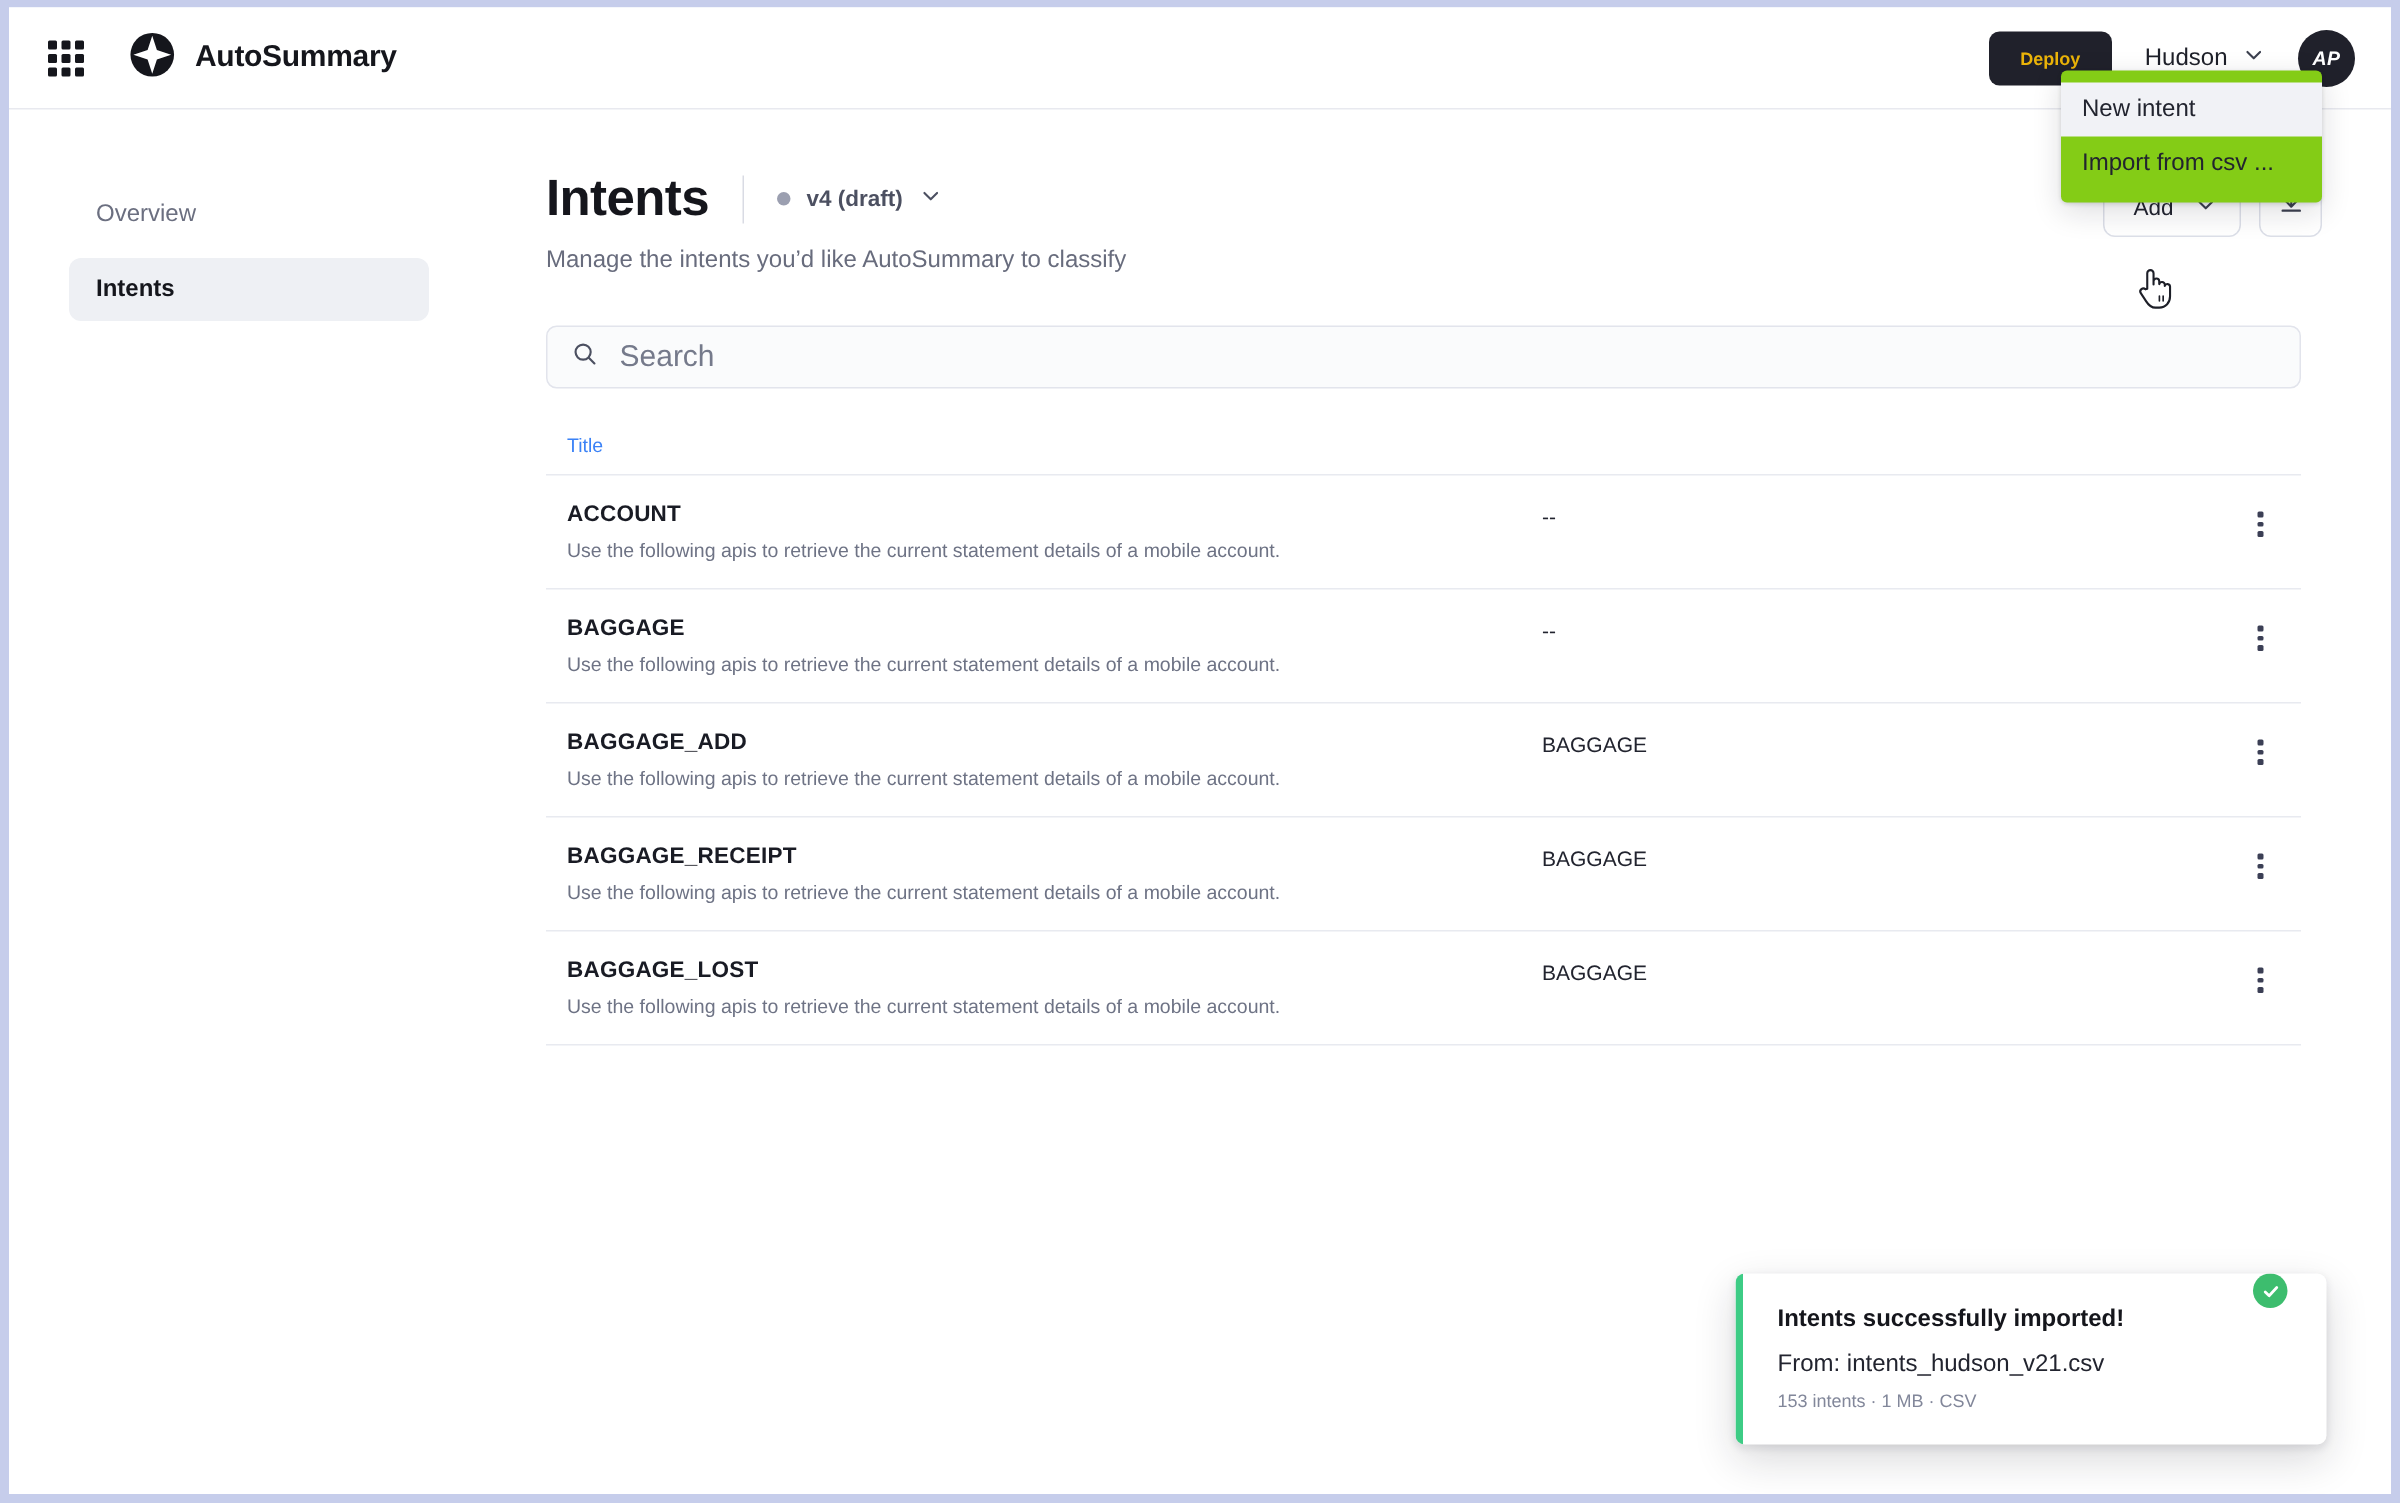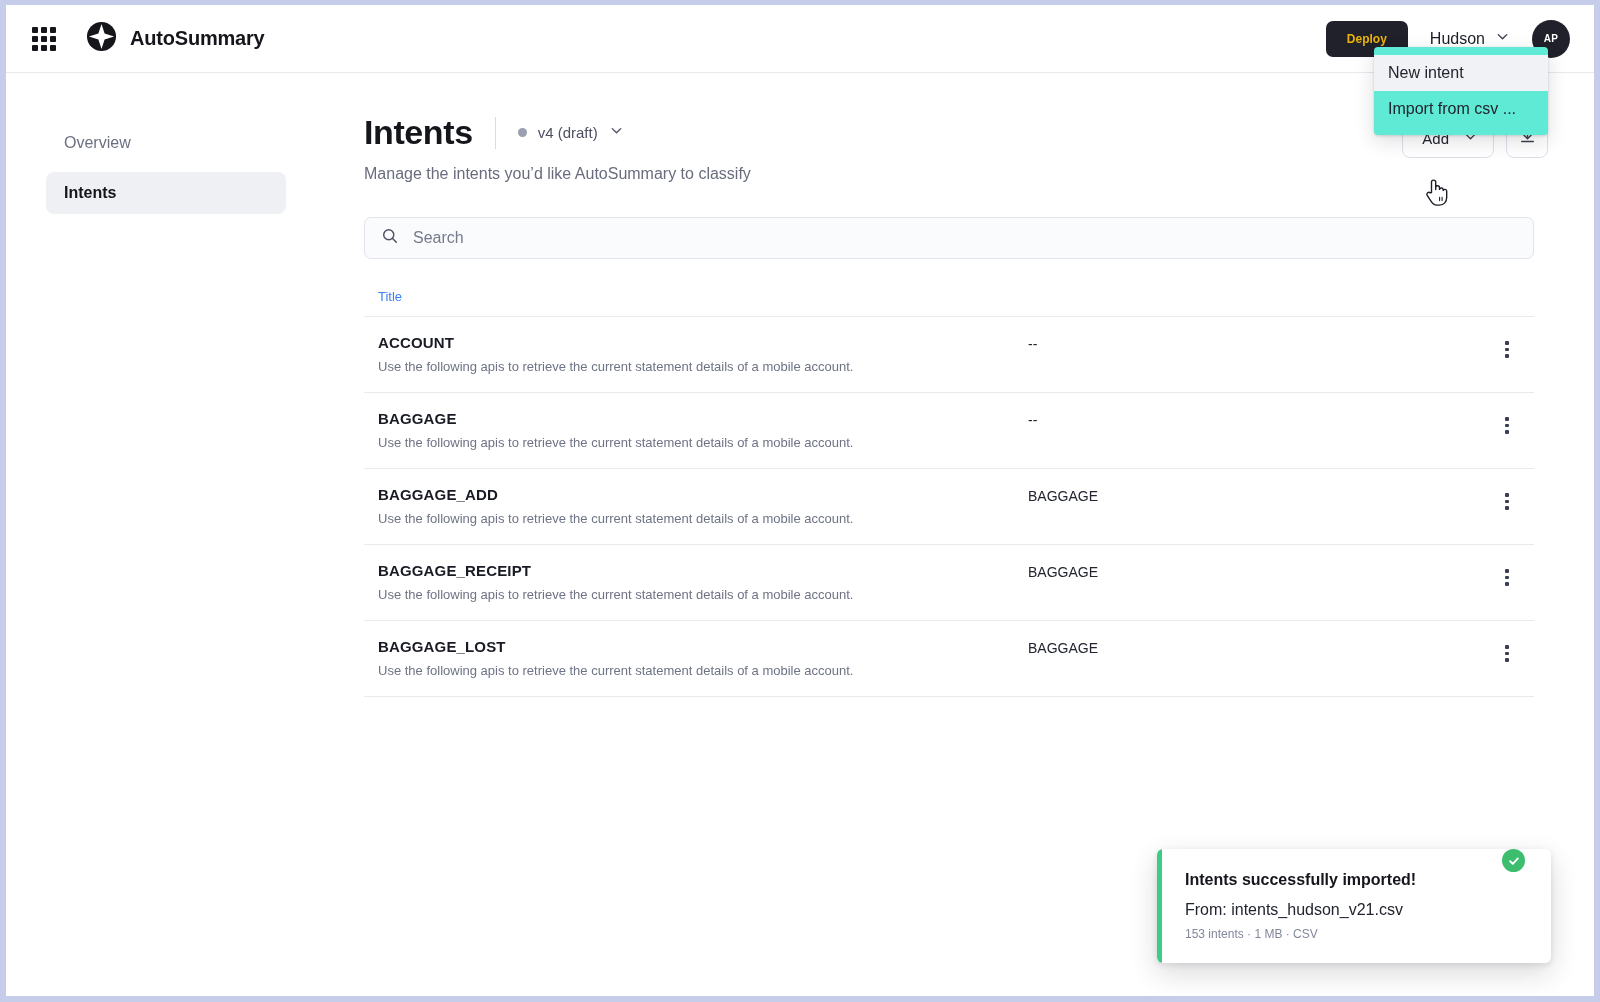--- a/index.html
+++ b/index.html
@@ -93,27 +93,28 @@
   #account-name {
     font-size: 16px;
     color: #1e2029;
     font-weight: 400;
   }
   #avatar {
     width: 38px; height: 38px;
     border-radius: 50%;
     background: #20212b;
     color: #ffffff;
-    font-size: 10px;
+    font-size: 13px;
     font-weight: 700;
     display: flex;
     align-items: center;
     justify-content: center;
     letter-spacing: 0.3px;
     cursor: pointer;
+    font-style: italic;
   }
 
   
   #sidebar {
     position: absolute;
     left: 0; top: 69px;
     width: 300px;
     bottom: 0;
     padding-top: 48px;
     background: #ffffff;
@@ -160,20 +161,21 @@
     width: 1px;
     height: 32px;
     background: #d9dbe4;
     margin: 0 22px;
   }
   #version-chip {
     display: flex;
     align-items: center;
     gap: 11px;
     cursor: pointer;
+    font-weight: bold;
   }
   #version-dot {
     width: 9px; height: 9px;
     border-radius: 50%;
     background: #9b9fb0;
   }
   #version-label {
     font-size: 15px;
     color: #4c5061;
   }
@@ -208,21 +210,21 @@
     color: #22242f;
   }
   #export-btn { width: 42px; }
 
   
   #add-menu {
     position: absolute;
     top: 42px;
     right: 46px;
     width: 174px;
-    background: #5eead4;
+    background: #84cc16;
     border-radius: 4px;
     box-shadow: 0 1px 3px rgba(20,22,35,.16), 0 6px 20px rgba(20,22,35,.14);
     padding: 8px 0;
     z-index: 40;
   }
   .menu-item {
     font-size: 16px;
     color: #22242f;
     padding: 9px 14px;
     cursor: pointer;
@@ -250,21 +252,21 @@
     display: flex;
     align-items: center;
     padding: 0 16px;
     gap: 14px;
     margin-right: 14px;
   }
   #search-input {
     border: none;
     outline: none;
     background: transparent;
-    font-size: 16px;
+    font-size: 20px;
     color: #4d7c0f;
     font-family: "Liberation Sans", sans-serif;
     width: 100%;
   }
   #search-input::placeholder { color: #757a8b; }
 
   
   #table { margin-top: 30px; margin-right: 14px; }
   #table-head {
     display: flex;

